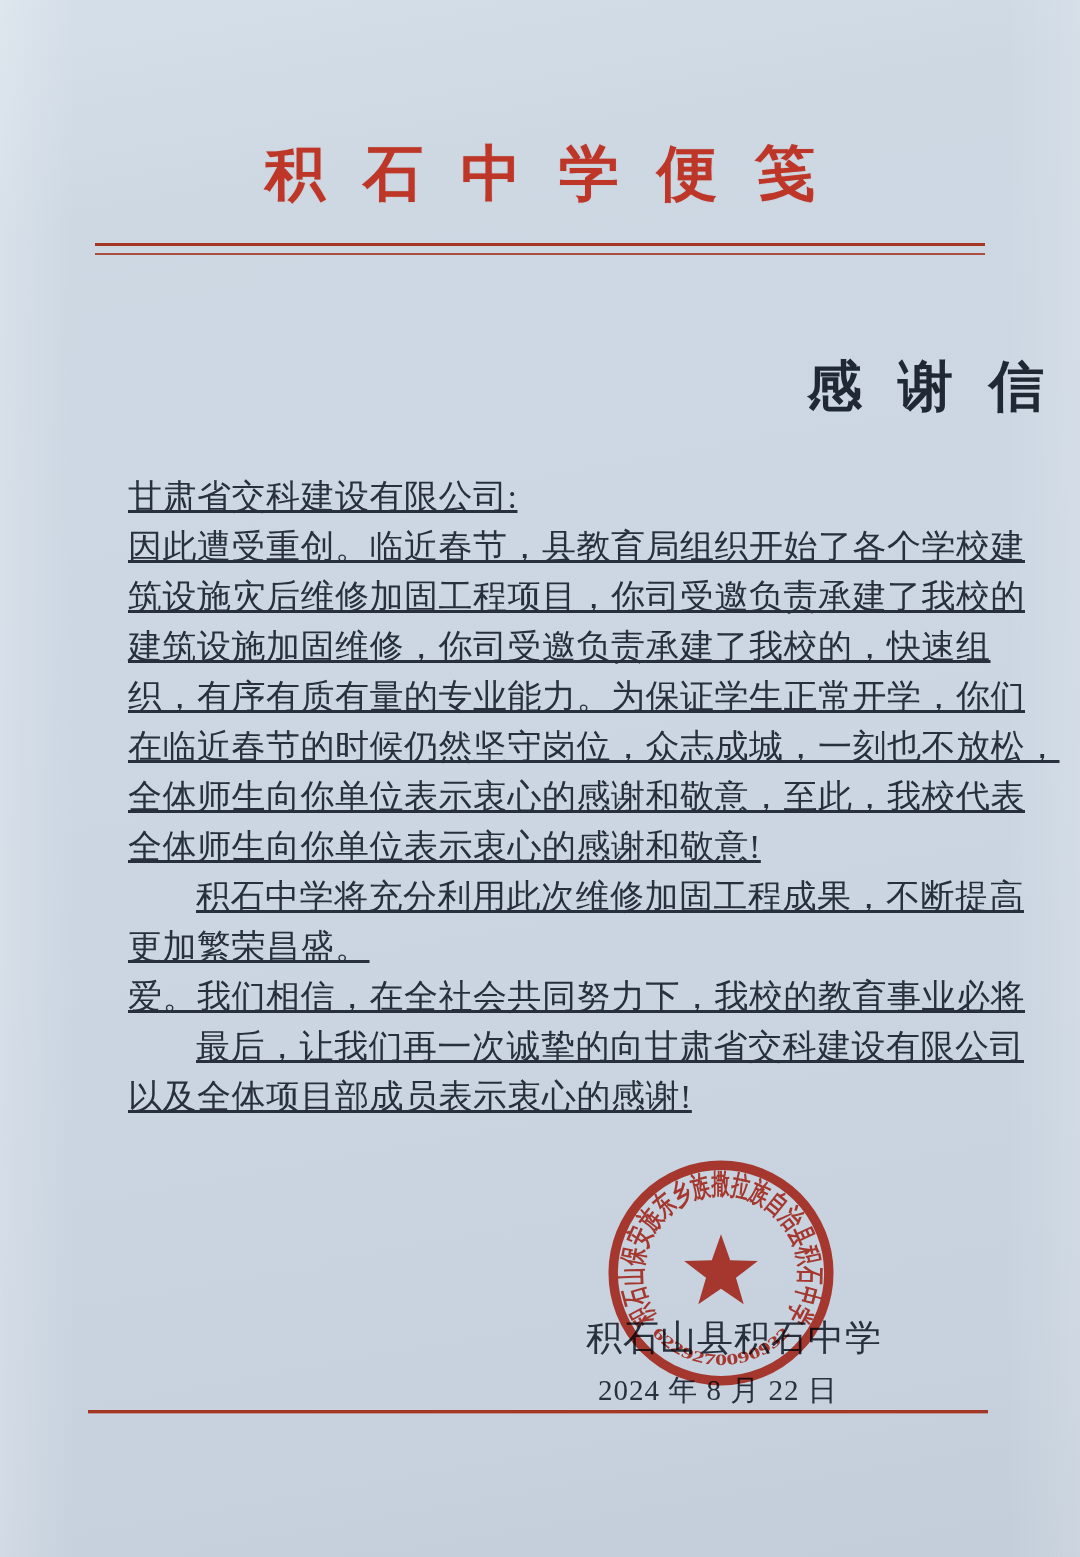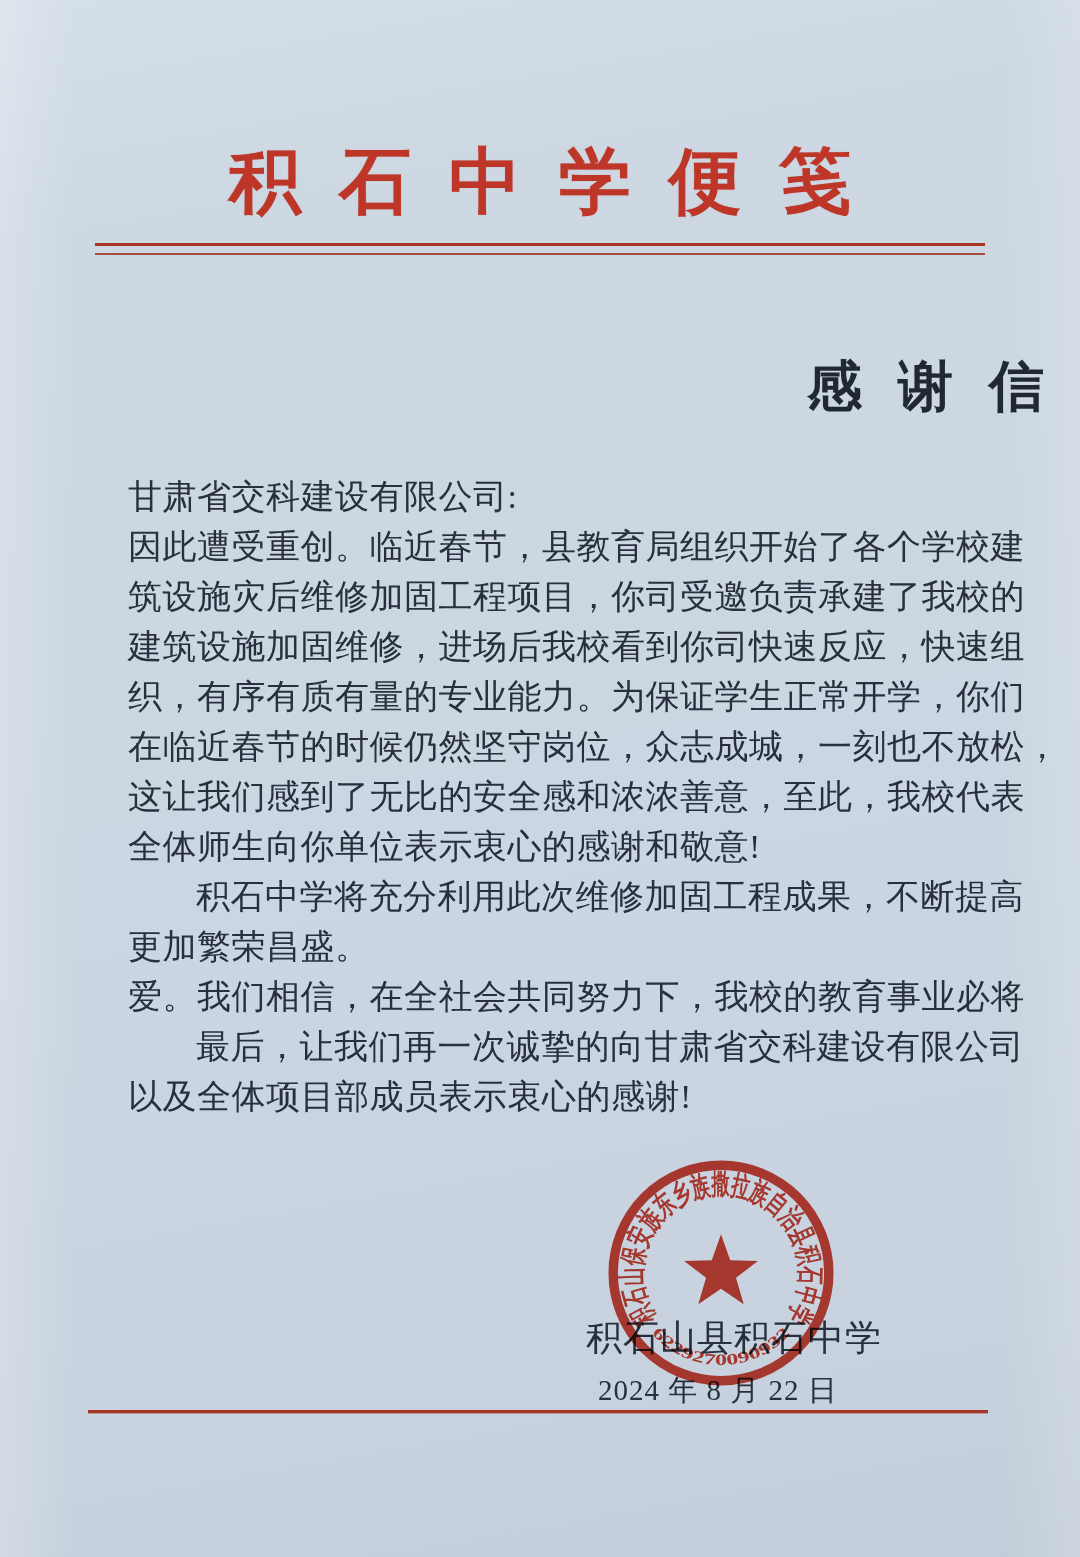--- a/index.html
+++ b/index.html
@@ -9,21 +9,21 @@
     overflow:hidden;
     font-family:"Liberation Serif","DejaVu Serif",serif;
     color:#27303c;
     background:
       linear-gradient(90deg, rgba(255,255,255,.22) 0%, rgba(255,255,255,0) 7%, rgba(255,255,255,0) 93%, rgba(255,255,255,.16) 100%),
       linear-gradient(170deg, #d5dfe9 0%, #cdd8e3 14%, #cbd6e2 55%, #c7d2de 86%, #c2cdd9 100%);
   }
   .letterhead-title {
     position:absolute; top:134px; left:0; width:100%;
     text-align:center;
-    font-size:72px; font-weight:700;
+    font-size:60px; font-weight:700;
     color:#bd3627;
     letter-spacing:38px; text-indent:38px;
     text-shadow:0 0 1px rgba(189,54,39,.45);
     white-space:nowrap;
   }
   .head-rule {
     position:absolute; top:243px; left:95px; right:95px;
     height:7px;
     border-top:3px solid #a33723;
     border-bottom:2px solid rgba(163,55,35,.85);
@@ -34,21 +34,21 @@
     font-size:55px; font-weight:700;
     color:#1f2833;
     letter-spacing:36px; text-indent:36px;
     white-space:nowrap;
   }
   .body-block {
     position:absolute; left:128px; top:472px; width:840px;
     font-size:34px; line-height:50px;
     letter-spacing:0.5px;
   }
-  .body-line { white-space:nowrap; }
+  .body-line { white-space:nowrap;text-decoration:underline; }
   .indent { padding-left:68px; }
   .signature {
     position:absolute; left:586px; top:1314px;
     font-size:36px; letter-spacing:1px; white-space:nowrap;text-align:right;
   }
   .letter-date {
     position:absolute; left:598px; top:1371px;
     font-size:29px; letter-spacing:1px; white-space:nowrap;
   }
   .seal {
@@ -73,24 +73,24 @@
   <div class="letterhead-title">积石中学便笺</div>
 
   <div class="head-rule"></div>
 
   <div class="letter-title">感谢信</div>
 
   <div class="body-block">
     <div class="body-line">甘肃省交科建设有限公司:</div>
     <div class="body-line">因此遭受重创。临近春节，县教育局组织开始了各个学校建</div>
     <div class="body-line">筑设施灾后维修加固工程项目，你司受邀负责承建了我校的</div>
-    <div class="body-line">建筑设施加固维修，进场后我校看到你司快速反应，快速组</div>
+    <div class="body-line">建筑设施加固维修，你司受邀负责承建了我校的，快速组</div>
     <div class="body-line">织，有序有质有量的专业能力。为保证学生正常开学，你们</div>
     <div class="body-line">在临近春节的时候仍然坚守岗位，众志成城，一刻也不放松，</div>
-    <div class="body-line">这让我们感到了无比的安全感和浓浓善意，至此，我校代表</div>
+    <div class="body-line">全体师生向你单位表示衷心的感谢和敬意，至此，我校代表</div>
     <div class="body-line">全体师生向你单位表示衷心的感谢和敬意!</div>
     <div class="body-line indent">积石中学将充分利用此次维修加固工程成果，不断提高</div>
     <div class="body-line">更加繁荣昌盛。</div>
     <div class="body-line">爱。我们相信，在全社会共同努力下，我校的教育事业必将</div>
     <div class="body-line indent">最后，让我们再一次诚挚的向甘肃省交科建设有限公司</div>
     <div class="body-line">以及全体项目部成员表示衷心的感谢!</div>
   </div>
 
   <div class="signature">积石山县积石中学</div>
 

